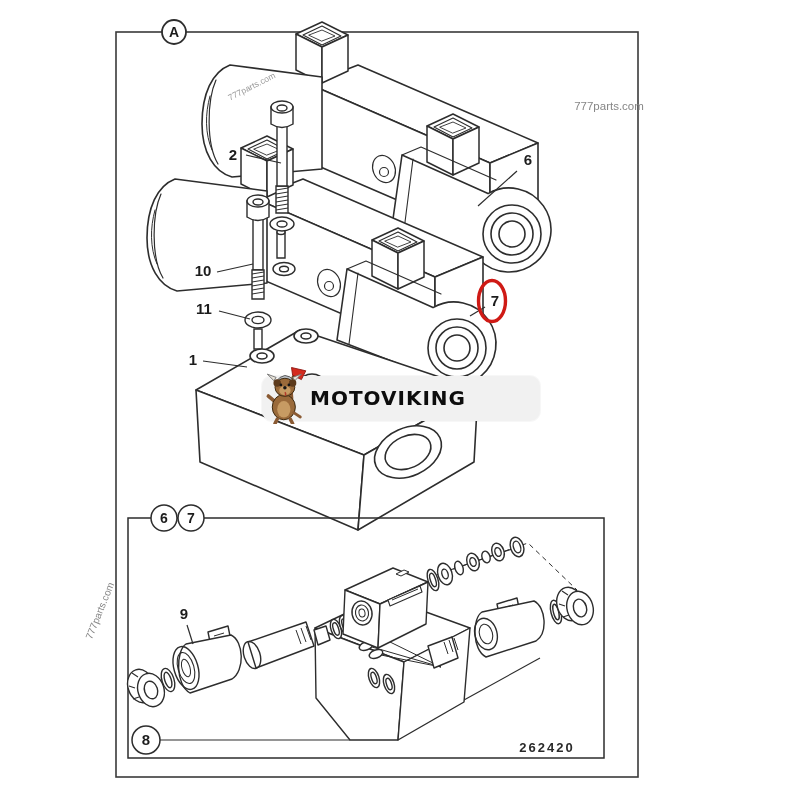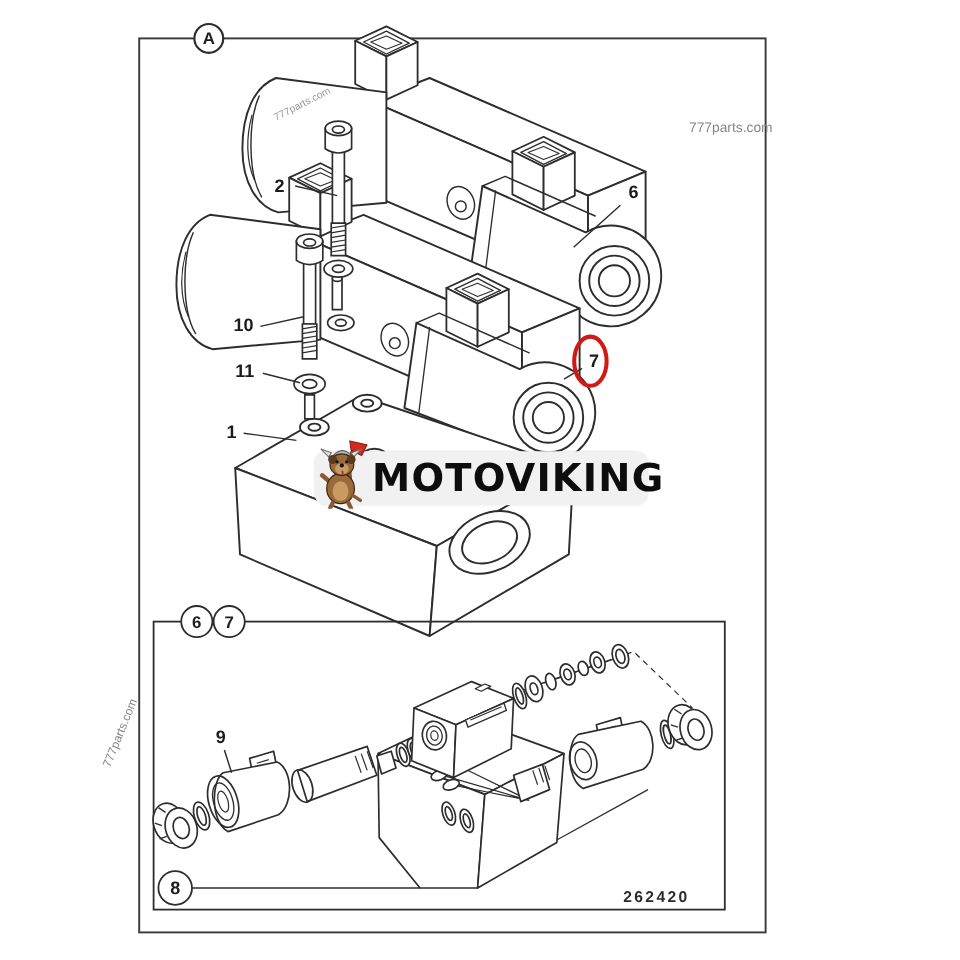--- a/index.html
+++ b/index.html
@@ -5,21 +5,21 @@
   html,body{margin:0;padding:0;background:#ffffff;}
   .canvas{position:relative;width:800px;height:800px;background:#ffffff;overflow:hidden;
           font-family:"Liberation Sans", sans-serif;}
   svg{position:absolute;left:0;top:0;}
   .callout{font-family:"Liberation Sans",sans-serif;font-weight:bold;font-size:15px;fill:#1c1c1c;}
   .tabnum{font-family:"Liberation Sans",sans-serif;font-weight:bold;font-size:14px;fill:#1c1c1c;}
   .wm{font-family:"Liberation Sans",sans-serif;fill:#868686;}
   .dwgno{font-family:"Liberation Sans",sans-serif;font-weight:bold;font-size:13px;fill:#2a2a2a;letter-spacing:2px;}
   .badge{position:absolute;left:262px;top:376px;width:278px;height:45px;background:#f1f1f1;
          border-radius:10px;box-shadow:0 0 0 1px rgba(0,0,0,0.03);display:flex;align-items:center;}
-  .badge-text{margin-left:48px;font-family:"DejaVu Sans",sans-serif;font-weight:900;font-size:32px;
+  .badge-text{margin-left:48px;font-family:"DejaVu Sans",sans-serif;font-weight:900;font-size:20px;
               letter-spacing:1px;color:#0d0d0d;line-height:45px;white-space:nowrap;}
   .dog{position:absolute;left:2px;top:-10px;}
 </style>
 </head>
 <body>
 
 <div class="canvas">
 <svg width="800" height="800" viewBox="0 0 800 800">
   <defs>
     <g id="conn-cube" stroke="#2d2d2d" fill="#fff" stroke-linejoin="round" stroke-width="1.5">

